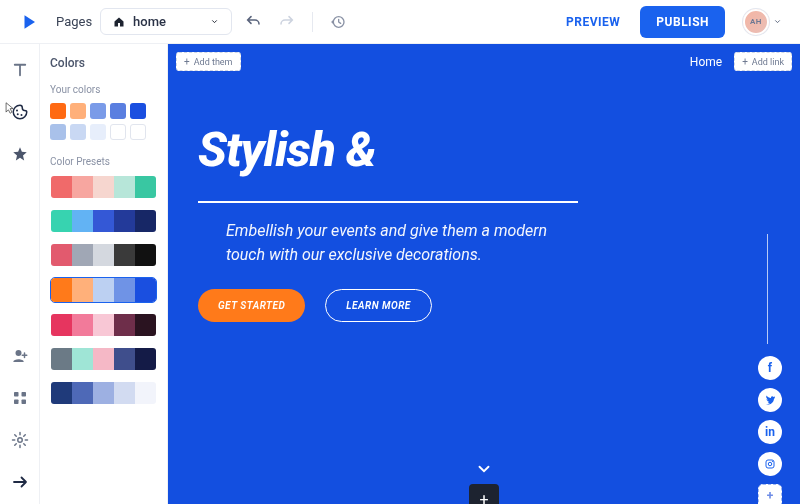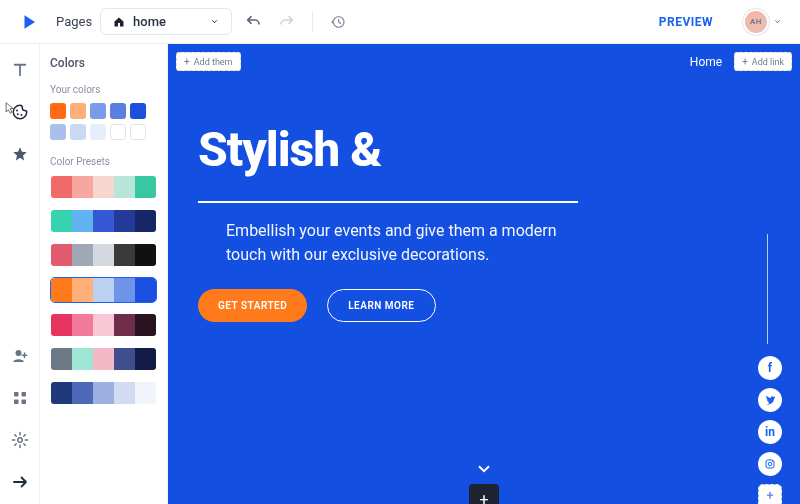--- a/index.html
+++ b/index.html
@@ -35,21 +35,21 @@
   .sw.br { border:1px solid #e1e5ee;}
   .preset { display:flex; margin-bottom:10px; border-radius:4px; overflow:hidden; height:24px; border:1px solid transparent; cursor:pointer;}
   .preset.sel { border:1.5px solid #1a62ee; border-radius:5px; height:26px;}
   .preset div { flex:1; }
   
   .canvas { flex:1; position:relative; background:#134fe0; overflow:hidden;}
   .top-chips { position:absolute; top:8px; left:8px; right:8px; display:flex; align-items:center; gap:6px; }
   .chip { background:#fff; border:1px dashed #cfd6e4; border-radius:3px; padding:3px 7px; font-size:9px; color:#6f7a91; cursor:pointer; display:flex; align-items:center; gap:4px;}
   .chip .plus{font-size:10px;}
   .nav-home { margin-left:auto; color:#fff; font-size:12px; margin-right:6px;}
-  .hero { position:absolute; left:30px; top:80px; right:140px; color:#fff;}
+  .hero { position:absolute; left:30px; top:80px; right:140px; color:#fff;font-style:italic;}
   .hero h1 { font-size:48px; font-weight:800; line-height:1.1; letter-spacing:-1px;}
   .hr { height:2px; background:#fff; width:380px; margin:24px 0 16px 0;}
   .hero p { font-size:16px; max-width:360px; line-height:1.5; opacity:.95;margin-left:28px;}
   .cta-row { display:flex; gap:20px; margin-top:22px;}
   .btn-primary { background:#ff7a1a; color:#fff; font-size:10px; font-weight:600; letter-spacing:.5px; padding:11px 20px; border-radius:20px; cursor:pointer;}
   .btn-outline { border:1px solid #fff; color:#fff; font-size:10px; font-weight:600; letter-spacing:.5px; padding:10px 20px; border-radius:20px; cursor:pointer;}
   .side-line { position:absolute; right:32px; top:190px; width:1px; height:110px; background:rgba(255,255,255,.7);}
   .social { position:absolute; right:18px; top:312px; display:flex; flex-direction:column; gap:8px;}
   .soc { width:24px; height:24px; border-radius:50%; background:#fff; color:#1a62ee; display:flex; align-items:center; justify-content:center; font-size:12px; font-weight:700; cursor:pointer;}
   .soc.add { background:#fff; border:1px dashed #9fb7f2; font-size:12px; color:#6f8de6; border-radius:5px;}
@@ -92,20 +92,21 @@
     </div>
     <div class="vsep"></div>
     <div class="icon-btn">
       <svg width="16" height="16" viewBox="0 0 24 24">
           <circle cx="13" cy="12" r="8" fill="none" stroke="#8a92a5" stroke-width="2"></circle>
           <path d="M13 8 V12 L16 14 M3 12 L5 10 M3 12 L5 14" fill="none" stroke="#8a92a5" stroke-width="2" stroke-linecap="round"></path>
         </svg>
     </div>
     <div class="spacer"></div>
     <div class="preview-btn">PREVIEW</div>
+    <div class="publish-btn">PUBLISH</div>
     <div class="avatar-dd">
       <div class="avatar">
           <span>AH</span>
         </div>
       <svg width="9" height="9" viewBox="0 0 24 24">
           <path d="M6 9 L12 15 L18 9" stroke="#5a647c" stroke-width="2.5" fill="none"></path>
         </svg>
     </div>
   </div>
 

